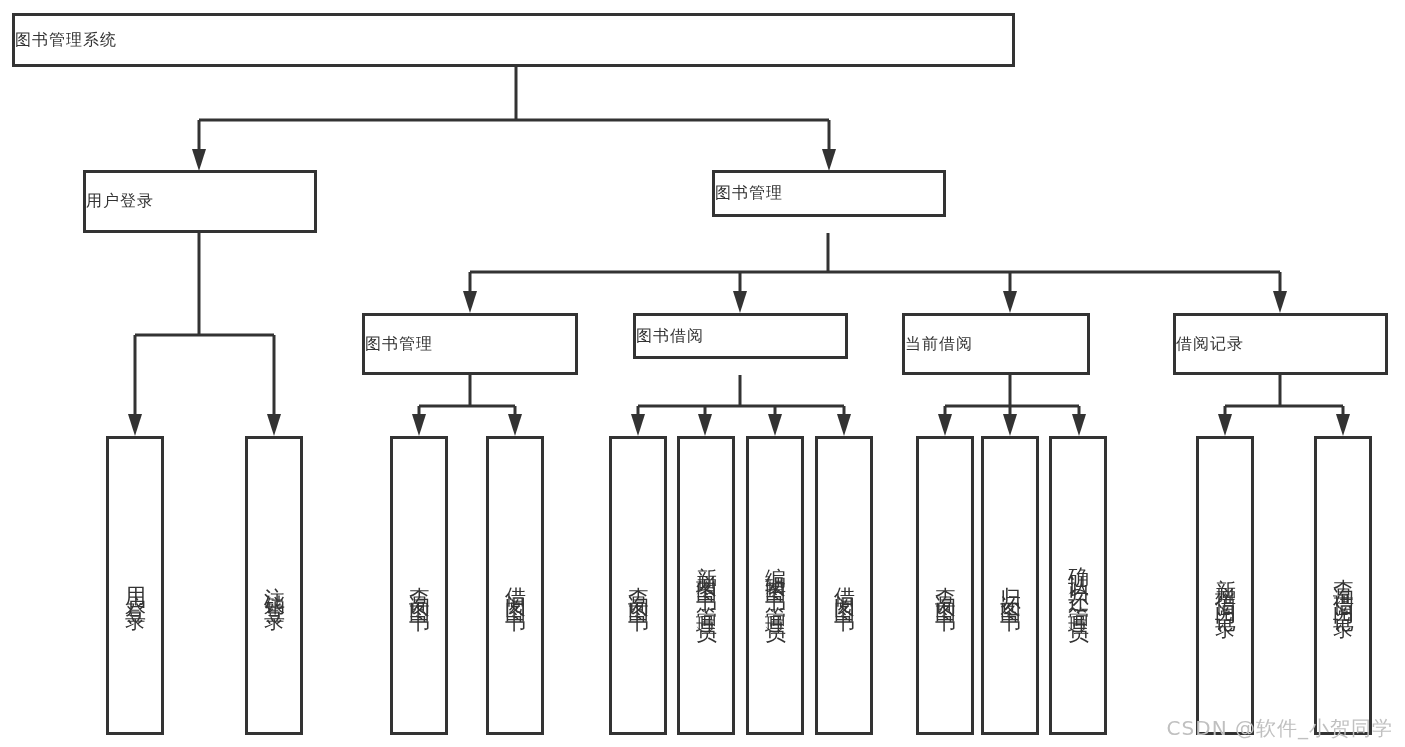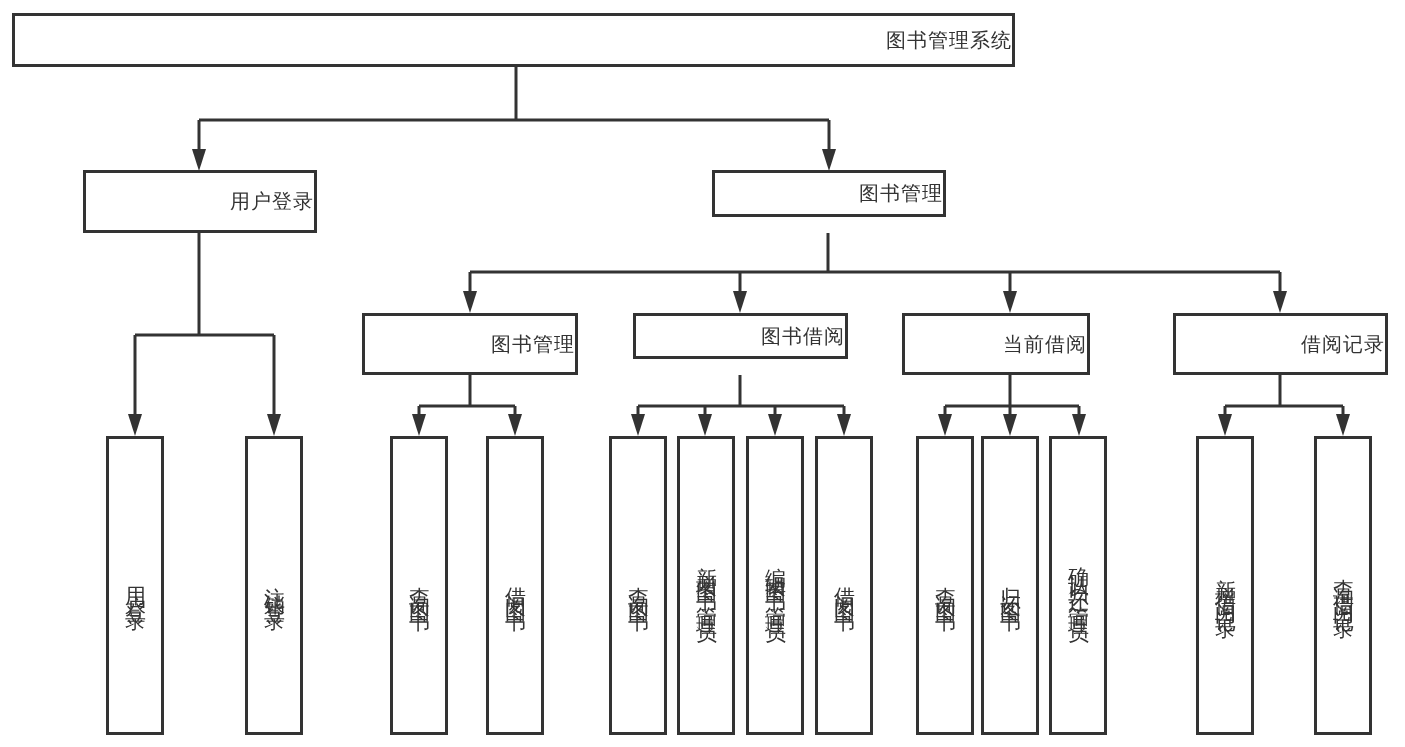--- a/index.html
+++ b/index.html
@@ -17,22 +17,22 @@
     left: 0; top: 0;
     width: 1405px; height: 747px;
   }
   .node {
     position: absolute;
     box-sizing: border-box;
     border: 3px solid #333333;
     background: #ffffff;
     display: flex;
     align-items: center;
-    justify-content: flex-end;
-    font-size: 20px;
+    justify-content: flex-start;
+    font-size: 16px;
     letter-spacing: 1px;
     color: #333333;
   }
   .node.root  { left: 12px;  top: 13px;  width: 1003px; height: 54px; }
   .node.l2a   { left: 83px;  top: 170px; width: 234px;  height: 63px; }
   .node.l2b   { left: 712px; top: 170px; width: 234px;  height: 47px; }
   .node.l3a   { left: 362px; top: 313px; width: 216px;  height: 62px; }
   .node.l3b   { left: 633px; top: 313px; width: 215px;  height: 46px; }
   .node.l3c   { left: 902px; top: 313px; width: 188px;  height: 62px; }
   .node.l3d   { left: 1173px;top: 313px; width: 215px;  height: 62px; }
@@ -199,14 +199,15 @@
     <span>确认归还（管理员）</span>
   </div>
 
   <div class="leaf" style="left:1196px">
     <span>新增借阅记录</span>
   </div>
   <div class="leaf" style="left:1314px">
     <span>查询借阅记录</span>
   </div>
 
+  <div class="watermark">CSDN @软件_小贺同学</div>
 
 </div>
 
 </body></html>

